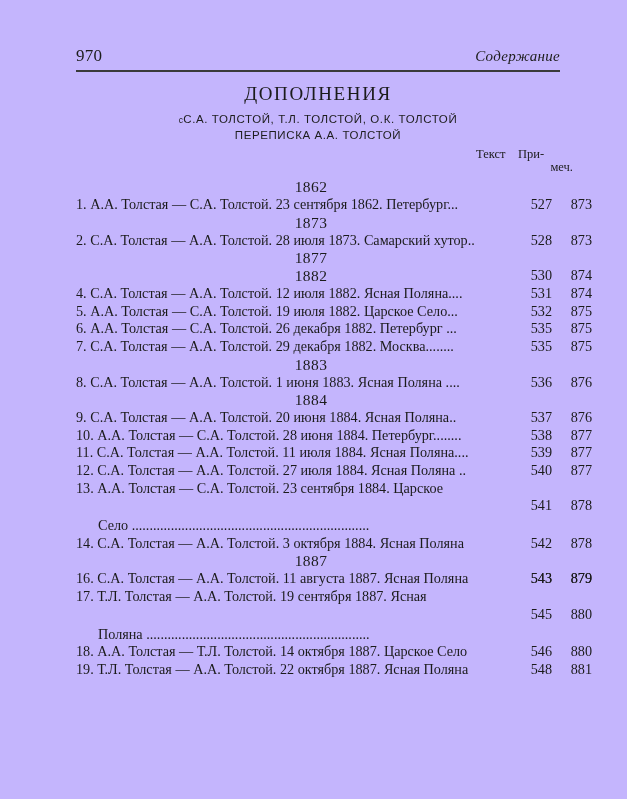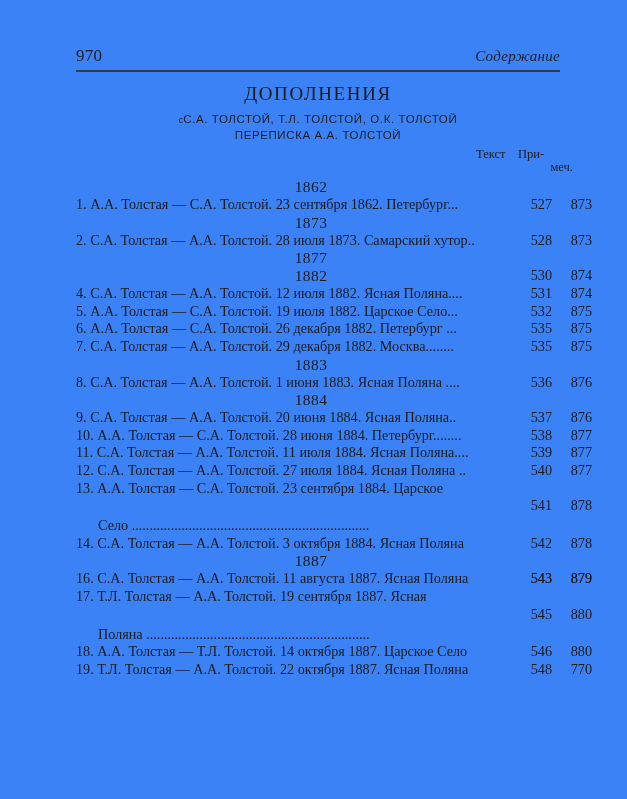--- a/index.html
+++ b/index.html
@@ -16,21 +16,21 @@
     font-family: "Liberation Serif", "DejaVu Serif", serif;
     color: #1a1a1a;
     -webkit-font-smoothing: antialiased;
   }
 
   .page {
     position: absolute;
     left: 0; top: 0;
     width: 627px;
     height: 799px;
-    background: #3b82f6;
+    background: #c4b5fd;
   }
 
   
   .running-head {
     position: absolute;
     left: 76px;
     top: 46px;
     width: 484px;
     height: 22px;
   }
@@ -214,16 +214,16 @@
       <div class="year">1887</div>
       <div class="entry"><span class="pg pg-text">543</span><span class="pg pg-note">879</span></div>
       <div class="entry"><span class="body">16. С.А. Толстая — А.А. Толстой.  11 августа 1887. Ясная Поляна</span><span class="pg pg-text">543</span><span class="pg pg-note">879</span></div>
       <div class="entry wrap">
         <span class="line1">17. Т.Л.  Толстая  —  А.А.  Толстой.    19  сентября  1887.  Ясная</span>
         <span class="line2">Поляна  ...............................................................</span>
         <span class="pg pg-text">545</span>
         <span class="pg pg-note">880</span>
       </div>
       <div class="entry"><span class="body">18. А.А. Толстая — Т.Л. Толстой. 14 октября 1887. Царское Село</span><span class="pg pg-text">546</span><span class="pg pg-note">880</span></div>
-      <div class="entry"><span class="body">19. Т.Л. Толстая — А.А. Толстой. 22 октября 1887. Ясная Поляна</span><span class="pg pg-text">548</span><span class="pg pg-note">770</span></div>
+      <div class="entry"><span class="body">19. Т.Л. Толстая — А.А. Толстой. 22 октября 1887. Ясная Поляна</span><span class="pg pg-text">548</span><span class="pg pg-note">881</span></div>
     </div>
 
 </div>
 
 </body></html>

